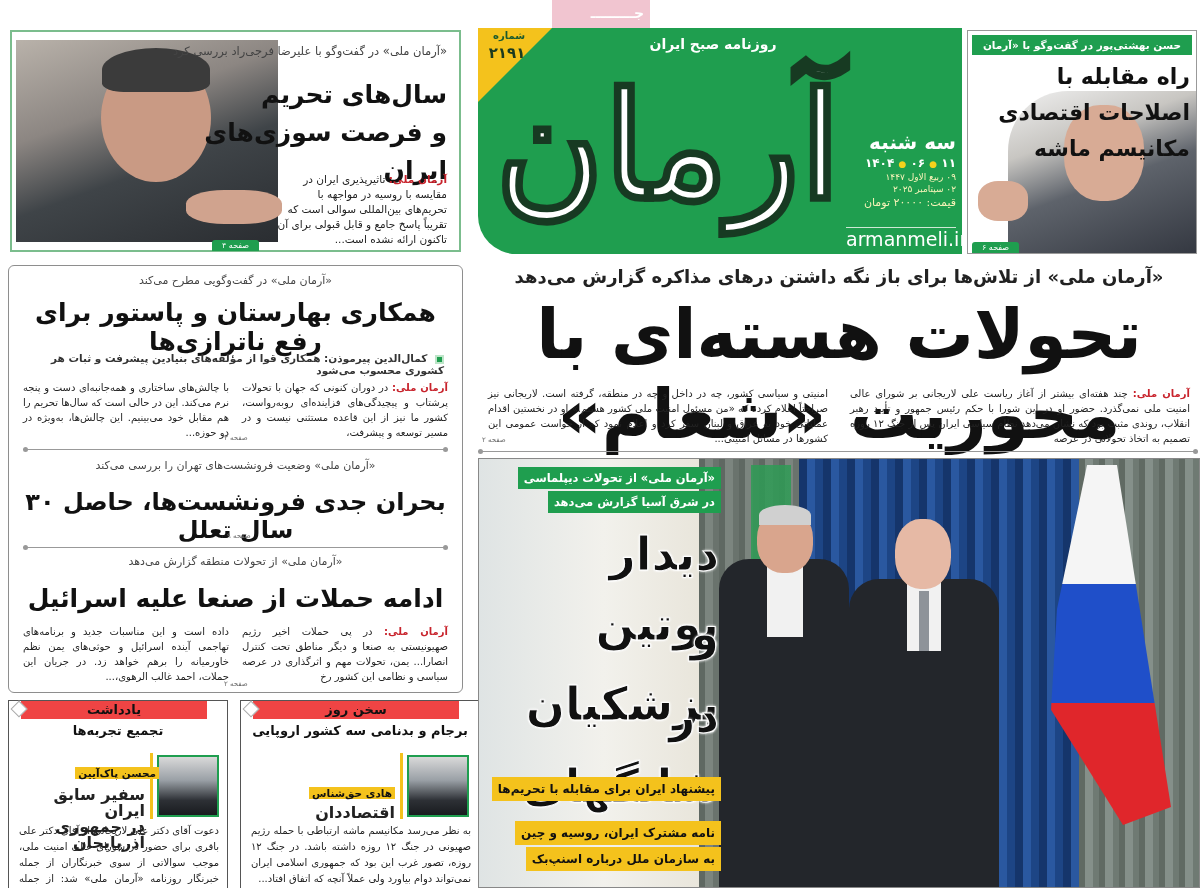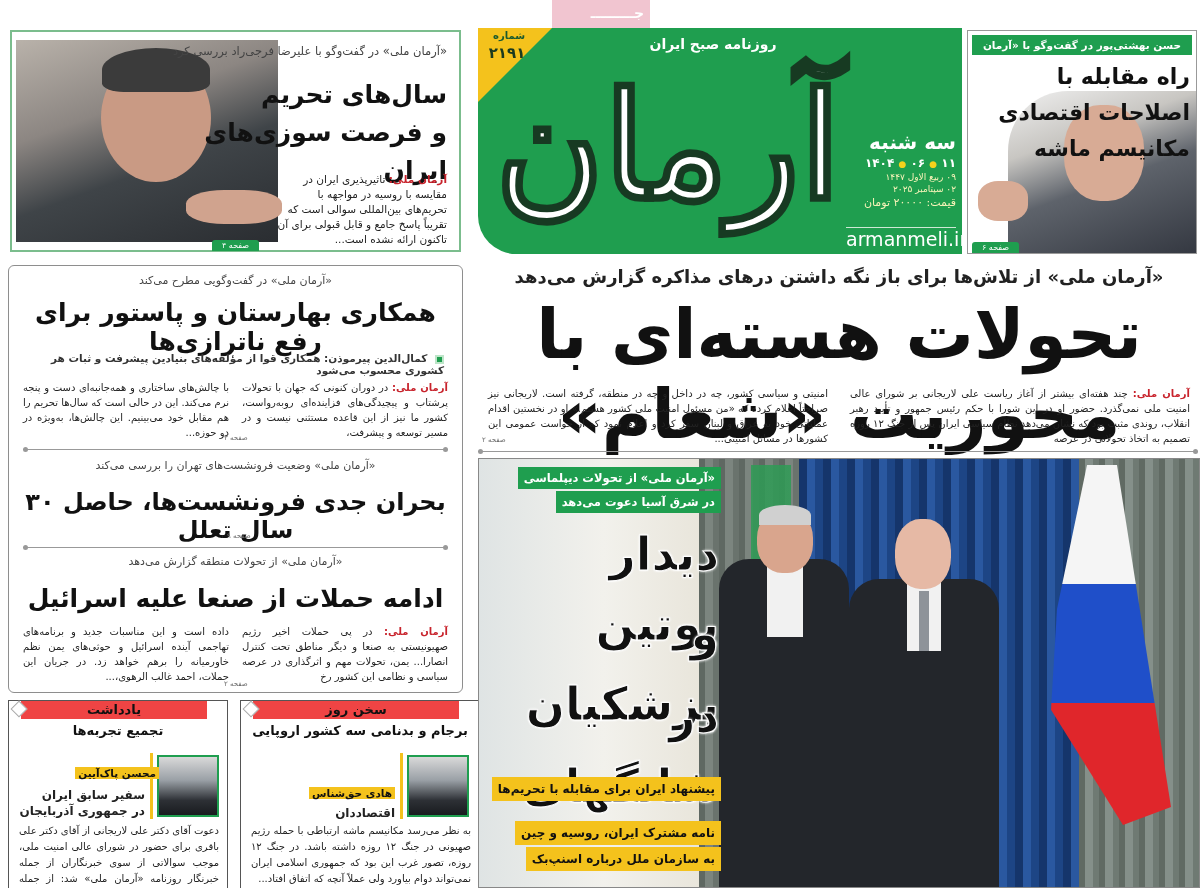--- a/index.html
+++ b/index.html
@@ -62,21 +62,21 @@
   .news-box .col { position: absolute; width: 206px; font-size: 10px; line-height: 15px; text-align: justify; color: #222; }
 
   
   .opinion { top: 700px; height: 188px; border: 1px solid #555; border-bottom: none; background: #fff; }
   .opinion .tag-bar { position: absolute; left: 12px; right: 20px; top: 0; height: 18px; background: #ef4444; text-align: center; font-size: 13px; font-weight: bold; line-height: 18px; color: #111; }
   .opinion .diamond { position: absolute; left: 4px; top: 2px; width: 12px; height: 12px; background: #fff; border: 1px solid #aaa; transform: rotate(45deg); }
   .opinion .title { position: absolute; left: 0; right: 0; top: 22px; text-align: center; font-size: 13px; font-weight: bold; color: #111; }
   .opinion .portrait { position: absolute; top: 54px; width: 62px; height: 62px; border: 2px solid #1f9e4f; background: linear-gradient(180deg, #d9d9d9 0%, #9aa0a6 40%, #2d3035 75%, #191b1f 100%); }
   .opinion .vbar { position: absolute; top: 52px; width: 3px; height: 66px; background: #f4c21c; }
   .opinion .name { position: absolute; background: #f4c21c; font-size: 10.5px; font-weight: bold; padding: 0 3px; color: #111; }
-  .opinion .role { position: absolute; font-size: 12px; font-weight: bold; color: #222; text-align: right; line-height: 16px; }
+  .opinion .role { position: absolute; font-size: 16px; font-weight: bold; color: #222; text-align: right; line-height: 16px; }
   .opinion .body { position: absolute; left: 10px; right: 8px; top: 122px; font-size: 10px; line-height: 16px; text-align: justify; color: #222; }
 
   
   .photo-story { left: 478px; top: 458px; width: 722px; height: 430px; border: 1px solid #888; background: #e9ecea; overflow: hidden; }
   .ps-wall { position: absolute; left: 0; top: 0; width: 250px; height: 430px; background: linear-gradient(90deg, #dfe4e4 0%, #f2f1ec 50%, #e6e2d6 100%); }
   .ps-curtain-grey-l { position: absolute; left: 220px; top: 0; width: 105px; height: 430px; background: repeating-linear-gradient(90deg, #5f6862 0 6px, #7c857f 6px 14px, #6a736d 14px 20px); }
   .ps-curtain-blue { position: absolute; left: 320px; top: 0; width: 290px; height: 430px; background: repeating-linear-gradient(90deg, #15356b 0 8px, #2a58a0 8px 16px, #1d4585 16px 24px); }
   .ps-curtain-grey-r { position: absolute; left: 600px; top: 0; width: 122px; height: 430px; background: repeating-linear-gradient(90deg, #606a63 0 6px, #85908a 6px 14px, #6f7a73 14px 20px); }
   .flag-ru { position: absolute; left: 572px; top: 6px; width: 120px; height: 360px; clip-path: polygon(30% 0, 55% 0, 100% 95%, 60% 100%, 0 68%, 5% 40%); }
   .flag-ru .w { height: 33%; background: #f5f5f5; } .flag-ru .b { height: 33%; background: #1f4fc9; } .flag-ru .r { height: 34%; background: #e0262b; }
@@ -242,21 +242,21 @@
   </div>
 
   <div class="man" style="left:370px;top:60px;width:150px;height:370px;">
     <div class="suit" style="left:0;width:150px;height:310px;"></div>
     <div class="shirt" style="left:58px;top:62px;width:34px;height:70px;"></div>
     <div class="shirt" style="left:70px;top:72px;width:10px;height:60px;background:#8e9399;"></div>
     <div class="face" style="left:46px;top:0;width:56px;height:70px;background:#e6b9a5;"></div>
   </div>
 
   <div class="ps-kicker k1">«آرمان ملی» از تحولات دیپلماسی</div>
-  <div class="ps-kicker k2">در شرق آسیا دعوت می‌دهد</div>
+  <div class="ps-kicker k2">در شرق آسیا گزارش می‌دهد</div>
 
   <div class="ps-headline" style="top:60px;">دیدار پوتین</div>
   <div class="ps-headline" style="top:140px;">و پزشکیان</div>
   <div class="ps-headline" style="top:222px;">در شانگهای</div>
 
   <div class="ps-sub" style="top:318px;">پیشنهاد ایران برای مقابله با تحریم‌ها</div>
   <div class="ps-sub" style="top:362px;">نامه مشترک ایران، روسیه و چین</div>
   <div class="ps-sub" style="top:388px;">به سازمان ملل درباره اسنپ‌بک</div>
 </div>
 

